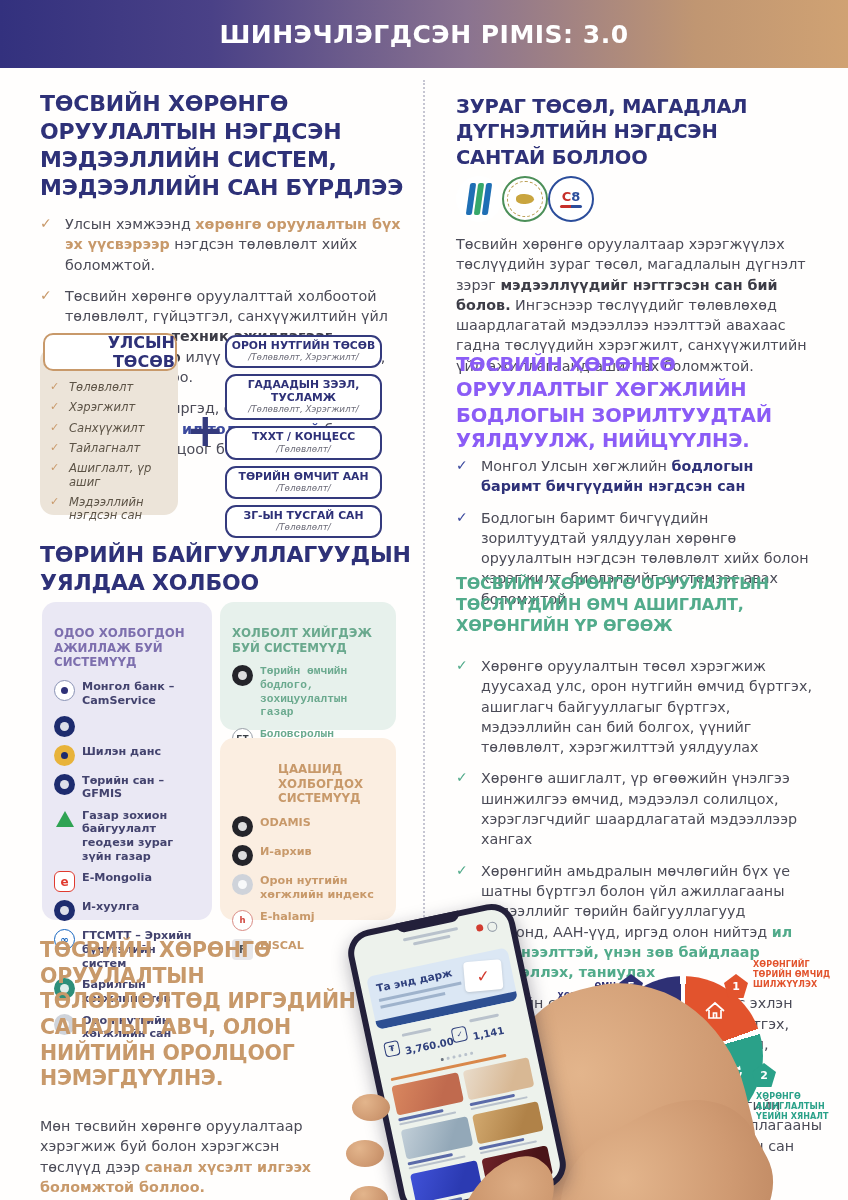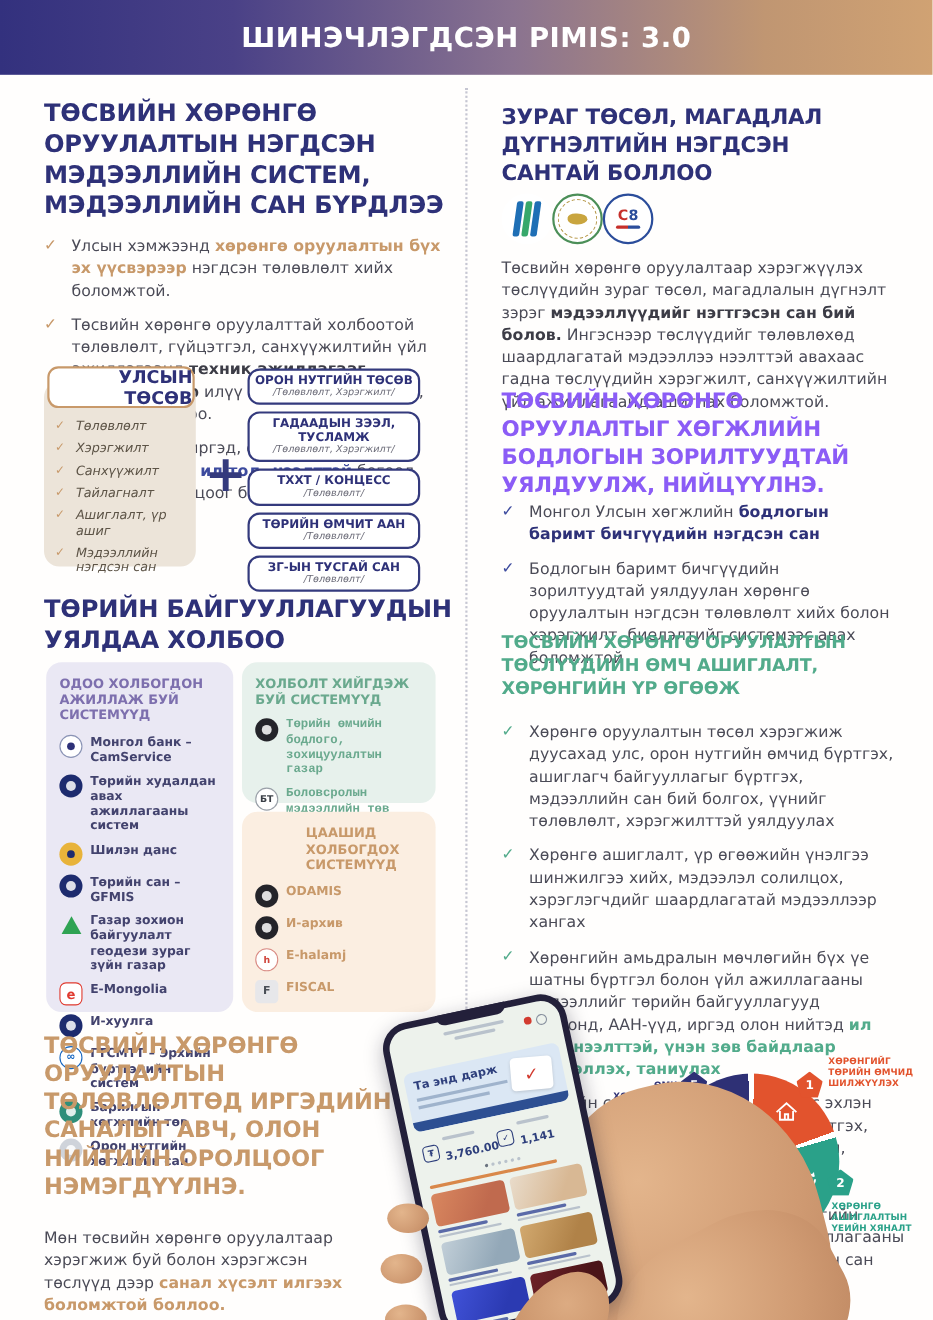--- a/index.html
+++ b/index.html
@@ -32,21 +32,21 @@
     border-radius:10px;display:flex;align-items:center;justify-content:center;font-weight:bold;color:#2e3178;font-size:16px;text-align:right;}
   .chklist{position:absolute;left:10px;top:48px;width:122px;}
   .chkitem{position:relative;padding-left:19px;margin-bottom:7px;font-style:italic;font-size:11.6px;line-height:1.15;color:#5c5346;}
   .chkitem .chk{position:absolute;left:0;top:0;color:#c8996a;font-weight:bold;font-size:11px;font-style:normal;}
   .plus{position:absolute;left:146px;top:70px;font-size:46px;font-weight:bold;color:#343a7d;}
   .ostack{position:absolute;left:185px;top:2px;width:157px;}
   .obox{border:2px solid #343a7d;border-radius:11px;background:#fff;text-align:center;padding:3px 2px 4px;margin-bottom:6px;}
   .obox-t{font-size:10.8px;font-weight:bold;color:#2e3178;line-height:1.15;}
   .obox-s{font-size:8.8px;font-style:italic;color:#6b6b78;}
   
-  .panel{position:absolute;border-radius:14px;padding:12px 10px 10px 12px;box-sizing:border-box;}
+  .panel{position:absolute;border-radius:14px;padding:24px 10px 10px 12px;box-sizing:border-box;}
   .panel h4{margin:0 0 10px;font-size:11.8px;line-height:1.25;font-weight:bold;}
   .p-lav{background:#eae8f4;}.p-lav h4{color:#7d6fae;}
   .p-mint{background:#e7f1ec;}.p-mint h4{color:#6aa98e;}
   .p-peach{background:#fbeee1;}.p-peach h4{color:#c8996a;margin-left:46px;}
   .sysrow{display:flex;gap:7px;margin-bottom:8px;align-items:flex-start;}
   .sysicon{flex:0 0 21px;width:21px;height:21px;border-radius:50%;display:flex;align-items:center;justify-content:center;
     font-size:8.5px;font-weight:bold;box-sizing:border-box;}
   .syslabel{font-size:11.2px;line-height:1.22;font-weight:bold;}
   .p-lav .syslabel{color:#43436e;}
   .p-mint .syslabel{color:#6aa98e;font-family:Liberation Mono, monospace;}
@@ -203,21 +203,20 @@
     <div class="sysrow">
         <span class="sysicon ic-mbank">
           <span class="dot-dark" style="width:7px;height:7px;background:#2e3178;"></span>
         </span>
         <span class="syslabel">Монгол банк – CamService</span>
       </div>
     <div class="sysrow">
         <span class="sysicon ic-navy">
           <span class="dot-in"></span>
         </span>
-        <span class="syslabel">Төрийн худалдан авах ажиллагааны систем</span>
       </div>
     <div class="sysrow">
         <span class="sysicon ic-gold">
           <span class="dot-dark" style="background:#1d2b6e;width:7px;height:7px;"></span>
         </span>
         <span class="syslabel">Шилэн данс</span>
       </div>
     <div class="sysrow">
         <span class="sysicon ic-navy">
           <span class="dot-in"></span>
@@ -284,20 +283,26 @@
         <span class="sysicon ic-black">
           <span class="dot-in"></span>
         </span>
         <span class="syslabel">ODAMIS</span>
       </div>
     <div class="sysrow">
         <span class="sysicon ic-black">
           <span class="dot-in"></span>
         </span>
         <span class="syslabel">И-архив</span>
+      </div>
+    <div class="sysrow">
+        <span class="sysicon ic-grey">
+          <span class="dot-in"></span>
+        </span>
+        <span class="syslabel">Орон нутгийн хөгжлийн индекс</span>
       </div>
     <div class="sysrow">
         <span class="sysicon ic-halamj">h</span>
         <span class="syslabel">E-halamj</span>
       </div>
     <div class="sysrow">
         <span class="sysicon ic-fiscal">F</span>
         <span class="syslabel">FISCAL</span>
       </div>
   </div>
@@ -341,21 +346,21 @@
     </div>
   </div>
 
   <div class="abs h-green" style="left:456px;top:574px;width:356px;font-size:16px;line-height:1.3;">ТӨСВИЙН ХӨРӨНГӨ ОРУУЛАЛТЫН ТӨСЛҮҮДИЙН ӨМЧ АШИГЛАЛТ, ХӨРӨНГИЙН ҮР ӨГӨӨЖ</div>
 
   <div class="abs" style="left:456px;top:656px;width:356px;">
     <div class="bullet body-t">
       <span class="chk c-green">✓</span><span>Хөрөнгө оруулалтын төсөл хэрэгжиж дуусахад улс, орон нутгийн өмчид бүртгэх, ашиглагч байгууллагыг бүртгэх, мэдээллийн сан бий болгох, үүнийг төлөвлөлт, хэрэгжилттэй уялдуулах</span>
     </div>
     <div class="bullet body-t">
-      <span class="chk c-green">✓</span><span>Хөрөнгө ашиглалт, үр өгөөжийн үнэлгээ шинжилгээ хийх, мэдээлэл солилцох, хэрэглэгчдийг шаардлагатай мэдээллээр хангах</span>
+      <span class="chk c-green">✓</span><span>Хөрөнгө ашиглалт, үр өгөөжийн үнэлгээ шинжилгээ өмчид, мэдээлэл солилцох, хэрэглэгчдийг шаардлагатай мэдээллээр хангах</span>
     </div>
     <div class="bullet body-t">
       <span class="chk c-green">✓</span><span>Хөрөнгийн амьдралын мөчлөгийн бүх үе шатны бүртгэл болон үйл ажиллагааны мэдээллийг төрийн байгууллагууд хооронд, ААН-үүд, иргэд олон нийтэд </span><span class="a-green">ил тод, нээлттэй, үнэн зөв байдлаар мэдээллэх, таниулах</span>
     </div>
     <div class="bullet body-t">
       <span class="chk c-green">✓</span><span>Төслийн судалгаа, шинжилгээнээс эхлэн бүтээн байгуулалтын үе, өмчид бүртгэх, ашиглалтын үеийн элэгдэл хорогдол, урсгал зардал, ашиглалтаас гарах </span>
       <div style="margin-left:128px;width:216px;"><span>хүртэлх хөрөнгийн амьдралын мөчлөгийн дагуу бүх үйл ажиллагааны нэгдсэн мэдээллийн сан үүсгэх</span></div>
     </div>
   </div>
 

